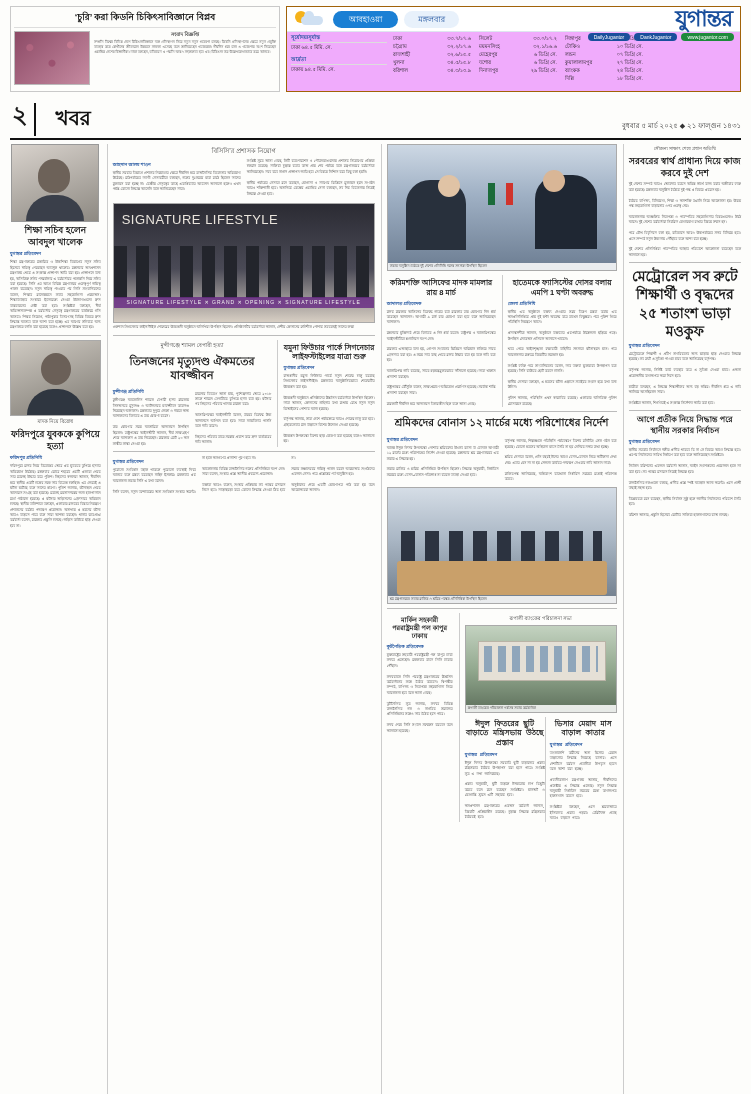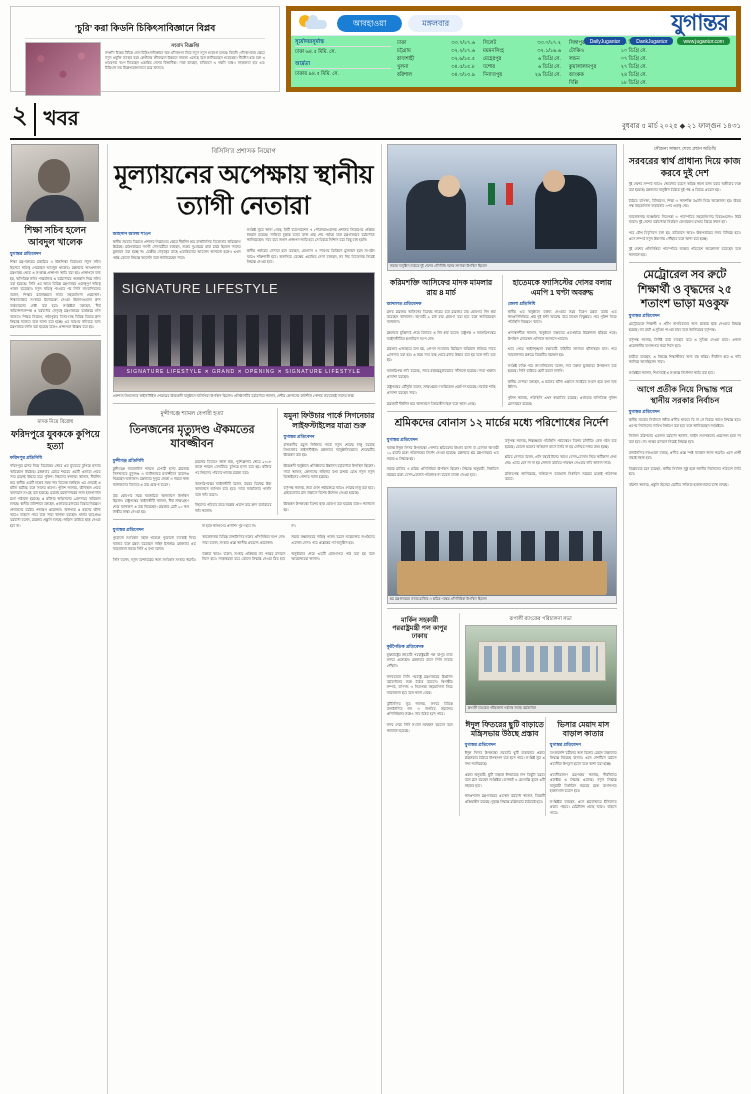--- a/index.html
+++ b/index.html
@@ -7,33 +7,33 @@
     width:751px;height:1094px;
     background:#fdfdfb;
     font-family:"Liberation Sans", sans-serif;
     color:#1a1a1a;
     overflow:hidden;
   }
   .page{position:relative;width:751px;height:1094px;box-sizing:border-box;padding:6px 10px;}
 
   
   .topstrip{display:flex;gap:6px;height:86px;}
-  .teaser{width:270px;border:1px solid #c9c9c9;box-sizing:border-box;padding:14px;}
+  .teaser{width:270px;border:1px solid #c9c9c9;box-sizing:border-box;padding:3px;}
   .teaser-head{font-size:9px;font-weight:bold;text-align:center;border-bottom:1px solid #ddd;padding-bottom:2px;color:#111;}
   .teaser-body{display:flex;gap:4px;margin-top:3px;}
   .teaser-img{width:74px;height:52px;background:
      radial-gradient(circle at 20% 30%, #b0657f 0 3px, transparent 4px),
      radial-gradient(circle at 50% 60%, #9c5270 0 3px, transparent 4px),
      radial-gradient(circle at 75% 25%, #c2788f 0 3px, transparent 4px),
      linear-gradient(135deg,#8d4a66,#c58aa0);
      border:1px solid #bbb;}
   .teaser-txt{flex:1;font-size:3.4px;line-height:1.5;color:#333;text-align:justify;}
   .teaser-sub{font-size:5px;text-align:center;font-weight:bold;margin-bottom:1px;}
 
-  .weather{flex:1;border:5px solid #a16207;box-sizing:border-box;position:relative;background:#86efac;}
+  .weather{flex:1;border:1px solid #a16207;box-sizing:border-box;position:relative;background:#f0abfc;}
   .wx-top{display:flex;align-items:center;height:24px;background:#ffffff;border-bottom:1px solid #dfe6f0;}
   .wx-icon{width:40px;height:22px;position:relative;}
   .sun{position:absolute;left:8px;top:3px;width:12px;height:12px;border-radius:50%;background:#f5b21a;}
   .cloud{position:absolute;left:14px;top:8px;width:22px;height:9px;background:#cfe0f2;border-radius:6px;}
   .cloud:before{content:"";position:absolute;left:3px;top:-5px;width:10px;height:10px;border-radius:50%;background:#cfe0f2;}
   .wx-pill{background:#1a7fd4;color:#fff;font-size:8px;border-radius:9px;padding:2px 16px;margin-left:6px;}
   .wx-day{background:#e8f1fb;color:#1a4f9c;font-size:8px;border-radius:9px;padding:2px 14px;margin-left:6px;}
   .masthead{margin-left:auto;padding-right:8px;font-size:22px;font-weight:bold;color:#1a4f9c;letter-spacing:-1px;}
   .social{position:absolute;right:6px;top:26px;display:flex;gap:4px;}
   .soc{background:#1a4f9c;color:#fff;font-size:5px;border-radius:7px;padding:1px 6px;}
@@ -41,21 +41,21 @@
   .wx-table{display:flex;font-size:5px;padding:2px 4px;gap:6px;}
   .wx-col{flex:1;}
   .wx-col .h{font-weight:bold;font-size:5.2px;color:#1a4f9c;border-bottom:1px solid #ddd;margin-bottom:1px;}
   .wx-row{display:flex;justify-content:space-between;line-height:1.5;}
   .wx-grid{display:flex;gap:8px;}
   .wx-city{display:flex;justify-content:space-between;width:78px;line-height:1.6;}
 
   
   .titlebar{display:flex;align-items:flex-end;border-bottom:2px solid #111;margin-top:4px;padding-bottom:2px;}
   .pagenum{font-size:24px;font-weight:bold;padding:0 6px 0 2px;}
-  .sectname{font-size:20px;font-weight:bold;color:#111;border-left:2px solid #111;padding-left:8px;}
+  .sectname{font-size:20px;font-weight:bold;color:#111;border-left:2px solid #111;padding-left:20px;}
   .dateline{margin-left:auto;font-size:7px;color:#333;padding-bottom:4px;}
 
   
   .main{display:flex;gap:6px;margin-top:4px;height:960px;}
   .colA{width:96px;}
   .colB{width:262px;}
   .colC{width:230px;}
   .colD{width:119px;}
 
   .hl{font-size:3.5px;line-height:1.55;text-align:justify;color:#2a2a2a;}
@@ -262,21 +262,20 @@
 
 পুলিশ জানায়, ঘটনাস্থল থেকে আলামত সংগ্রহ করা হয়েছে। মরদেহ ময়নাতদন্তের জন্য হাসপাতাল মর্গে পাঠানো হয়েছে। এ ঘটনায় জড়িতদের গ্রেফতারে অভিযান চলছে।
 
 স্থানীয় বাসিন্দারা বলছেন, এলাকায় মাদকের বিস্তার নিয়ন্ত্রণে প্রশাসনের কঠোর পদক্ষেপ প্রয়োজন। অন্যথায় এ ধরনের ঘটনা আরও বাড়তে পারে বলে তারা আশঙ্কা করছেন।
 
 থানার ভারপ্রাপ্ত কর্মকর্তা বলেন, মামলার প্রস্তুতি চলছে। জড়িত কাউকে ছাড় দেওয়া হবে না।</div>
     </div>
 
     <div class="colB vline" style="padding-left:5px;">
       <div class="kicker">বিসিসি’র প্রশাসক নিয়োগ</div>
-      <h1 class="big">মূল্যায়নের অপেক্ষায় স্থানীয় ত্যাগী নেতারা</h1>
       <div class="twocol">
         <div class="byline">আহসান আলম শাওন</div>
         <div class="hl" style="white-space:pre-line;">স্থানীয় সরকার বিভাগে প্রশাসক নিয়োগের ক্ষেত্রে দীর্ঘদিন ধরে রাজনৈতিক বিবেচনার অভিযোগ উঠেছে। মাঠপর্যায়ের ত্যাগী নেতাকর্মীরা বলছেন, দলের দুঃসময়ে যারা মাঠে ছিলেন তাদের মূল্যায়ন করা হচ্ছে না। কেন্দ্রীয় নেতৃত্বের কাছে একাধিকবার আবেদন জানানো হলেও এখন পর্যন্ত কোনো সিদ্ধান্ত আসেনি বলে জানিয়েছেন তারা।
 
 সংশ্লিষ্ট সূত্রে জানা গেছে, সিটি করপোরেশন ও পৌরসভাগুলোয় প্রশাসক নিয়োগের প্রক্রিয়া চলমান রয়েছে। তালিকা চূড়ান্ত করার কাজ প্রায় শেষ পর্যায়ে বলে মন্ত্রণালয়ের কর্মকর্তারা জানিয়েছেন। তবে কবে নাগাদ প্রজ্ঞাপন জারি হবে সে বিষয়ে নিশ্চিত করে কিছু বলা হয়নি।
 
 স্থানীয় পর্যায়ের নেতারা মনে করছেন, যোগ্যতা ও ত্যাগের ভিত্তিতে মূল্যায়ন হলে সংগঠন আরও শক্তিশালী হবে। অন্যদিকে কেন্দ্রের একাধিক নেতা বলছেন, সব দিক বিবেচনায় নিয়েই সিদ্ধান্ত নেওয়া হবে।</div>
       </div>
 
       <div class="photo ph-ad" style="margin-top:5px;">
@@ -414,21 +413,21 @@
 
 সফর শেষে তিনি সংবাদ সম্মেলন করবেন বলে জানানো হয়েছে।</div>
         </div>
         <div style="width:152px;border-left:1px solid #ccc;padding-left:5px;">
           <div class="kicker" style="font-size:5px;">রূপালী ব্যাংকের পরিচালনা সভা</div>
           <div class="photo ph-fac" style="height:86px;">
             <div class="bld"></div>
               <div class="win"></div>
             <div class="cap">রূপালী ব্যাংকের পরিচালনা পর্ষদের সভায় কর্মকর্তারা</div>
           </div>
-          <div style="display:flex;margin-top:4px;">
+          <div style="display:flex;margin-top:4px;font-family:Liberation Mono, monospace;">
             <div style="flex:1.2;">
               <h4 class="xs">ঈদুল ফিতরের ছুটি বাড়াতে মন্ত্রিসভায় উঠছে প্রস্তাব</h4>
               <div class="byline">যুগান্তর প্রতিবেদন</div>
               <div class="hl" style="white-space:pre-line;">ঈদুল ফিতর উপলক্ষ্যে সরকারি ছুটি বাড়ানোর প্রস্তাব মন্ত্রিসভার বৈঠকে উপস্থাপন করা হতে পারে। সংশ্লিষ্ট সূত্র এ তথ্য জানিয়েছে।
 
 প্রস্তাব অনুযায়ী, ছুটি বাড়লে ঈদযাত্রায় চাপ কিছুটা কমবে বলে মনে করছেন সংশ্লিষ্টরা। যানজট ও ভোগান্তি হ্রাসে এটি সহায়ক হবে।
 
 জনপ্রশাসন মন্ত্রণালয়ের একজন কর্মকর্তা জানান, বিষয়টি প্রক্রিয়াধীন রয়েছে। চূড়ান্ত সিদ্ধান্ত মন্ত্রিসভার বৈঠকেই হবে।</div>
             </div>
             <div style="flex:1;border-left:1px solid #ccc;padding-left:4px;">
@@ -451,21 +450,21 @@
       <div class="hl" style="white-space:pre-line;">দুই দেশের সম্পর্ক আরও জোরদার করতে অভিন্ন স্বার্থে কাজ করার অঙ্গীকার ব্যক্ত করা হয়েছে। মঙ্গলবার অনুষ্ঠিত বৈঠকে দুই পক্ষ এ বিষয়ে একমত হয়।
 
 বৈঠকে বাণিজ্য, বিনিয়োগ, শিক্ষা ও জনশক্তি রপ্তানি নিয়ে আলোচনা হয়। উভয় পক্ষ সহযোগিতা বাড়ানোর ওপর গুরুত্ব দেয়।
 
 আলোচনায় আঞ্চলিক নিরাপত্তা ও পারস্পরিক সহযোগিতার বিষয়গুলোও উঠে আসে। দুই দেশের কর্মকর্তারা নিয়মিত যোগাযোগ রাখার বিষয়ে সম্মত হন।
 
 পরে যৌথ বিবৃতিতে বলা হয়, ভবিষ্যতে আরও উচ্চপর্যায়ের সফর বিনিময় হবে। এতে সম্পর্ক নতুন উচ্চতায় পৌঁছাবে বলে আশা করা হচ্ছে।
 
 দুই দেশের প্রতিনিধিরা পারস্পরিক আস্থার পরিবেশে আলোচনা করেছেন বলে জানানো হয়।</div>
       <div class="rule"></div>
-      <h3 class="sml" style="font-size:11px;">মেট্রোরেল সব রুটে শিক্ষার্থী ও বৃদ্ধদের ২৫ শতাংশ ভাড়া মওকুফ</h3>
+      <h3 class="sml" style="font-size:14px;">মেট্রোরেল সব রুটে শিক্ষার্থী ও বৃদ্ধদের ২৫ শতাংশ ভাড়া মওকুফ</h3>
       <div class="byline">যুগান্তর প্রতিবেদন</div>
       <div class="hl" style="white-space:pre-line;">মেট্রোরেলে শিক্ষার্থী ও প্রবীণ নাগরিকদের জন্য ভাড়ায় ছাড় দেওয়ার সিদ্ধান্ত হয়েছে। সব রুটে এ সুবিধা পাওয়া যাবে বলে জানিয়েছে কর্তৃপক্ষ।
 
 কর্তৃপক্ষ জানায়, নির্দিষ্ট কার্ড ব্যবহার করে এ সুবিধা নেওয়া যাবে। এজন্য প্রয়োজনীয় কাগজপত্র জমা দিতে হবে।
 
 যাত্রীরা বলছেন, এ সিদ্ধান্ত শিক্ষার্থীদের জন্য বড় স্বস্তির। দীর্ঘদিন ধরে এ দাবি জানিয়ে আসছিলেন তারা।
 
 সংশ্লিষ্টরা জানান, শিগগিরই এ সংক্রান্ত নির্দেশনা জারি করা হবে।</div>
       <div class="rule"></div>
       <h3 class="sml" style="font-size:8px;">আগে প্রতীক নিয়ে সিদ্ধান্ত পরে স্থানীয় সরকার নির্বাচন</h3>

